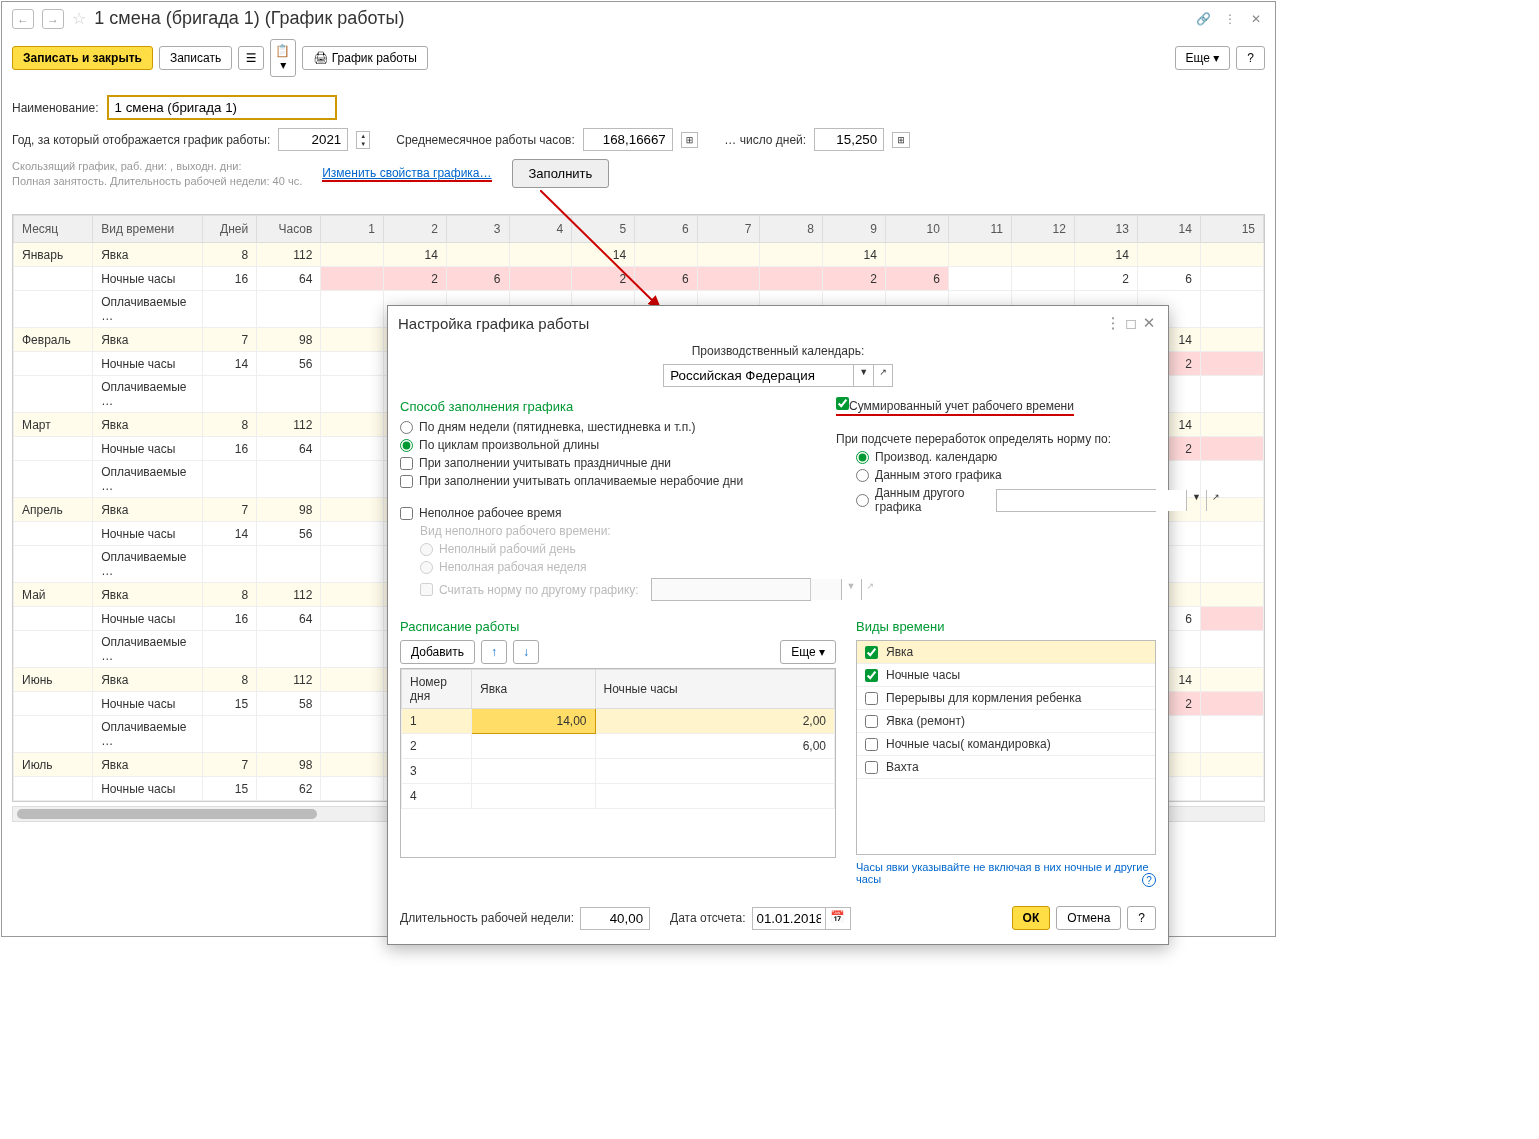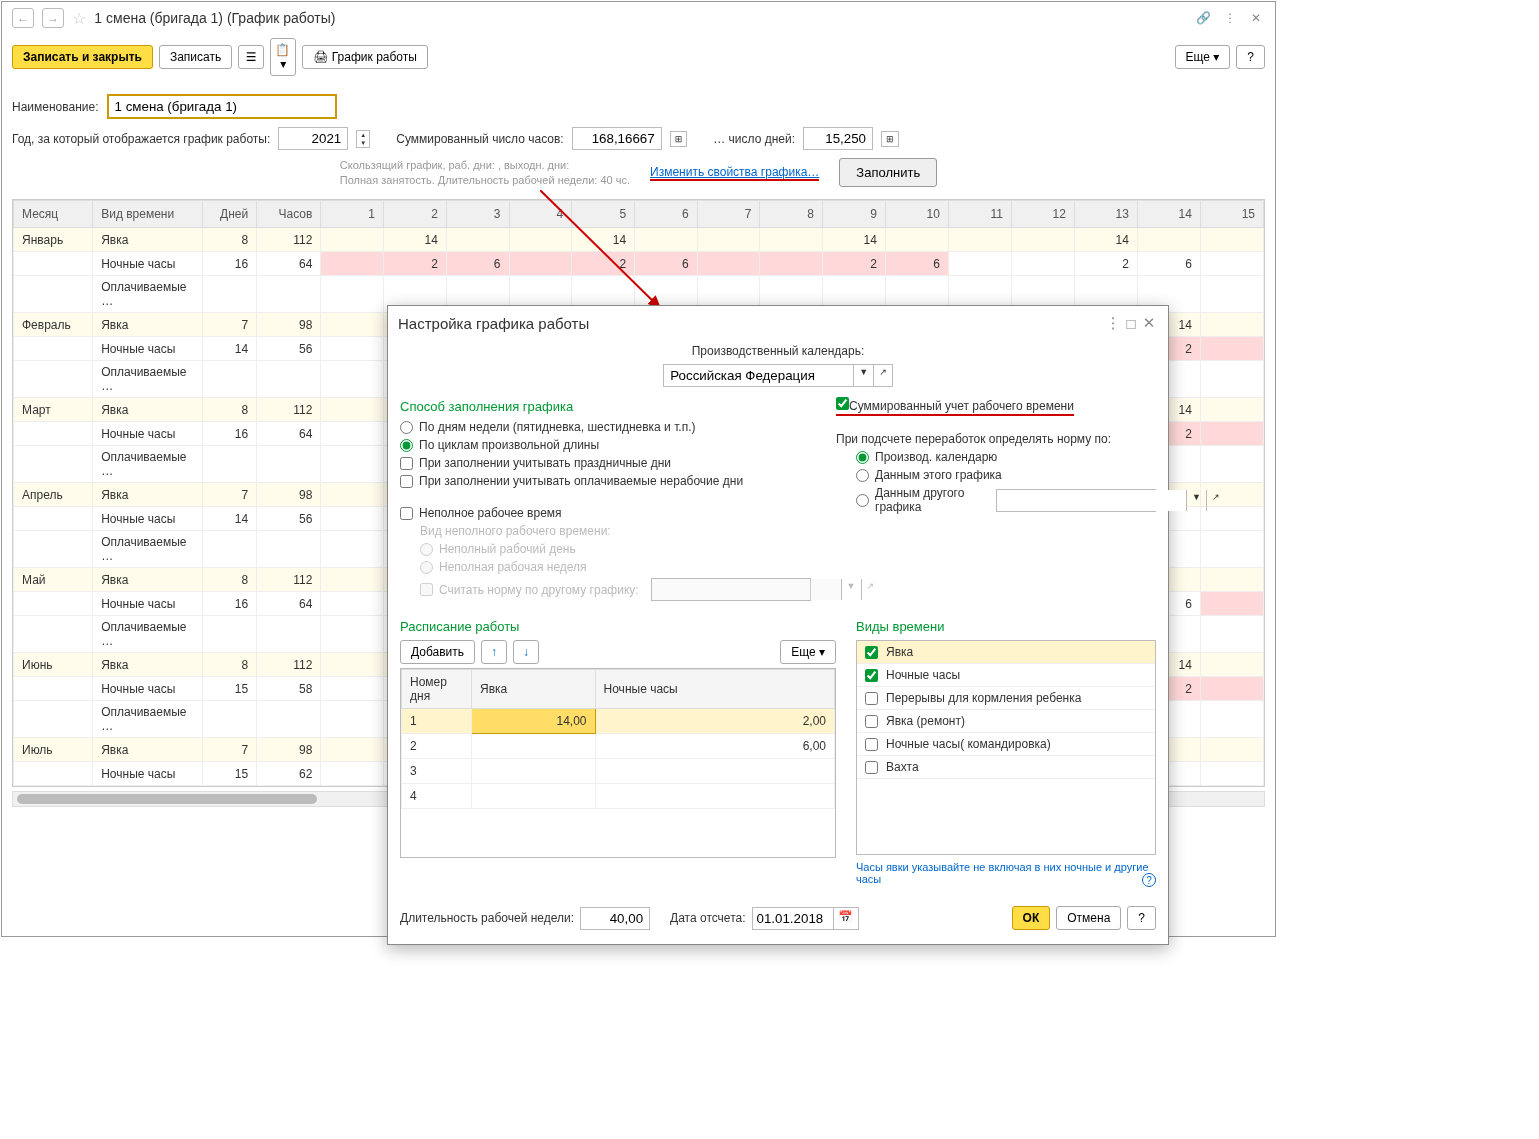--- a/index.html
+++ b/index.html
@@ -1,42 +1,42 @@
 <!DOCTYPE html>
 <html><head>
 <meta charset="utf-8">
 <style>
 * { box-sizing: border-box; margin: 0; padding: 0; }
 body { font-family: Arial, sans-serif; font-size: 12px; color: #333; background: #fff; overflow: hidden; width: 1539px; height: 1139px; position: relative; }
 .main-window { width: 1275px; height: 936px; border: 1px solid #999; background: #fff; position: absolute; top: 1px; left: 1px; }
 .titlebar { display: flex; align-items: center; padding: 6px 10px; gap: 8px; }
 .nav-btn { width: 22px; height: 20px; border: 1px solid #bbb; background: #fff; border-radius: 3px; display: inline-flex; align-items: center; justify-content: center; cursor: pointer; color: #999; }
 .star-icon { color: #ccc; font-size: 16px; }
-.title-text { font-size: 14px; color: #333; flex: 1; }
+.title-text { font-size: 18px; color: #333; flex: 1; }
 .title-right { display: flex; gap: 8px; align-items: center; }
 .icon-btn { width: 18px; height: 18px; display: inline-flex; align-items: center; justify-content: center; cursor: pointer; color: #888; }
 .toolbar { display: flex; align-items: center; padding: 4px 10px 8px 10px; gap: 6px; }
 .btn { border: 1px solid #aaa; background: #fff; padding: 4px 10px; border-radius: 3px; cursor: pointer; font-size: 12px; }
 .btn-primary { background: #ffdd44; border-color: #cc9900; font-weight: bold; }
 .btn-icon { width: 26px; padding: 4px; display: inline-flex; align-items: center; justify-content: center; }
 .toolbar-spacer { flex: 1; }
 .form-area { padding: 10px 10px 4px 10px; }
 .form-row { display: flex; align-items: center; gap: 8px; margin-bottom: 8px; }
 .form-label { color: #333; }
 .input-highlight { border: 2px solid #cc9900; background: #fff; padding: 3px 6px; width: 230px; }
 .input-field { border: 1px solid #bbb; padding: 3px 6px; background: #fff; }
 .num-input { width: 70px; text-align: right; }
 .num-input2 { width: 90px; text-align: right; }
 .spinner { display: inline-flex; flex-direction: column; border: 1px solid #bbb; }
 .spinner span { font-size: 6px; line-height: 6px; padding: 1px 3px; cursor: pointer; }
 .info-text { color: #999; font-size: 11px; line-height: 1.3; }
 .link-text { color: #0066cc; text-decoration: underline; cursor: pointer; }
 .link-underline { border-bottom: 2px solid #cc0000; }
 .fill-btn { border: 1px solid #999; padding: 6px 16px; border-radius: 3px; cursor: pointer; font-size: 13px; }
-.schedule-row { display: flex; align-items: center; gap: 20px; margin-bottom: 8px; justify-content: center; }
+.schedule-row { display: flex; align-items: center; gap: 20px; margin-bottom: 22px; }
 .table-container { border: 1px solid #ccc; margin: 0 10px; }
 .sched-table { width: 100%; border-collapse: collapse; font-size: 12px; }
 .sched-table th { background: #f0f0f0; border: 1px solid #ddd; padding: 6px 8px; text-align: left; font-weight: normal; color: #555; }
 .sched-table th.num { text-align: right; }
 .sched-table td { border: 1px solid #eee; padding: 4px 8px; height: 24px; }
 .sched-table td.num { text-align: right; }
 .sched-table tr.month-row td { background: #fffceb; }
 .sched-table td.pink { background: #ffd9d9; }
 .sched-table td.yellow { background: #fff4cc; }
 .col-month { width: 80px; }
@@ -77,21 +77,21 @@
 .st tr.sel td { background: #fff4cc; }
 .st tr.sel td.editcell { background: #ffdd66; border: 1px solid #cc9900; }
 .vt-row { display: flex; align-items: center; gap: 8px; padding: 4px 8px; border-bottom: 1px solid #eee; }
 .vt-row.sel { background: #fff4cc; }
 .hint-text { color: #0066cc; font-size: 11px; margin-top: 6px; }
 .hint-q { float: right; color: #0066cc; border: 1px solid #0066cc; border-radius: 50%; width: 14px; height: 14px; text-align: center; font-size: 10px; line-height: 13px; }
 .dialog-footer { display: flex; gap: 6px; padding: 8px 12px; justify-content: space-between; align-items: center; border-top: 0; position: absolute; bottom: 6px; left: 0; right: 0; }
 .footer-left { display: flex; gap: 6px; align-items: center; }
 .footer-right { display: flex; gap: 6px; }
 .date-input { display: flex; border: 1px solid #bbb; }
-.date-input input { border: none; padding: 3px 4px; width: 80px; }
+.date-input input { border: none; padding: 3px 4px; width: 72px; }
 .date-input .cal { border-left: 1px solid #bbb; padding: 2px 5px; cursor: pointer; }
 .arrow-line { position: absolute; z-index: 5; pointer-events: none; }
 </style>
 </head>
 <body>
 
 <div class="main-window">
   <div class="titlebar">
     <span class="nav-btn">←</span>
     <span class="nav-btn">→</span>
@@ -121,21 +121,21 @@
       <input class="input-highlight" value="1 смена (бригада 1)" style="">
     </div>
     <div class="form-row">
       <span class="form-label">Год, за который отображается график работы:</span>
       <input class="input-field num-input" value="2021" style="">
       <span class="spinner">
           <span>▲</span>
           <span>▼</span>
         </span>
       <span style="width:10px"></span>
-      <span class="form-label">Суммированный число часов:</span>
+      <span class="form-label">Среднемесячное работы часов:</span>
       <input class="input-field num-input2" value="168,16667" style="">
       <span style="border:1px solid #bbb;padding:2px 4px;font-size:9px;">⊞</span>
       <span style="width:10px"></span>
       <span class="form-label">… число дней:</span>
       <input class="input-field num-input" value="15,250" style="">
       <span style="border:1px solid #bbb;padding:2px 4px;font-size:9px;">⊞</span>
     </div>
     <div class="schedule-row">
       <div>
         <div class="info-text">Скользящий график, раб. дни: , выходн. дни:</div>

